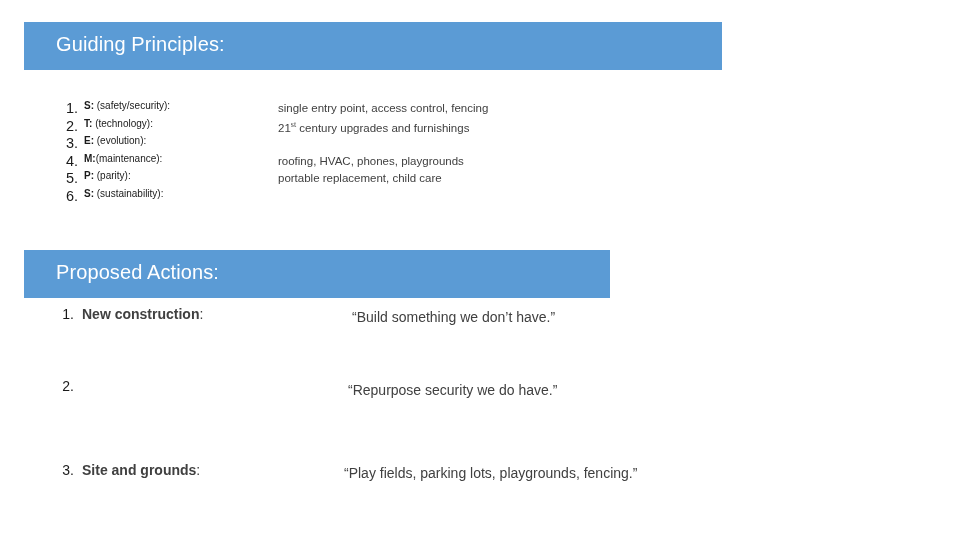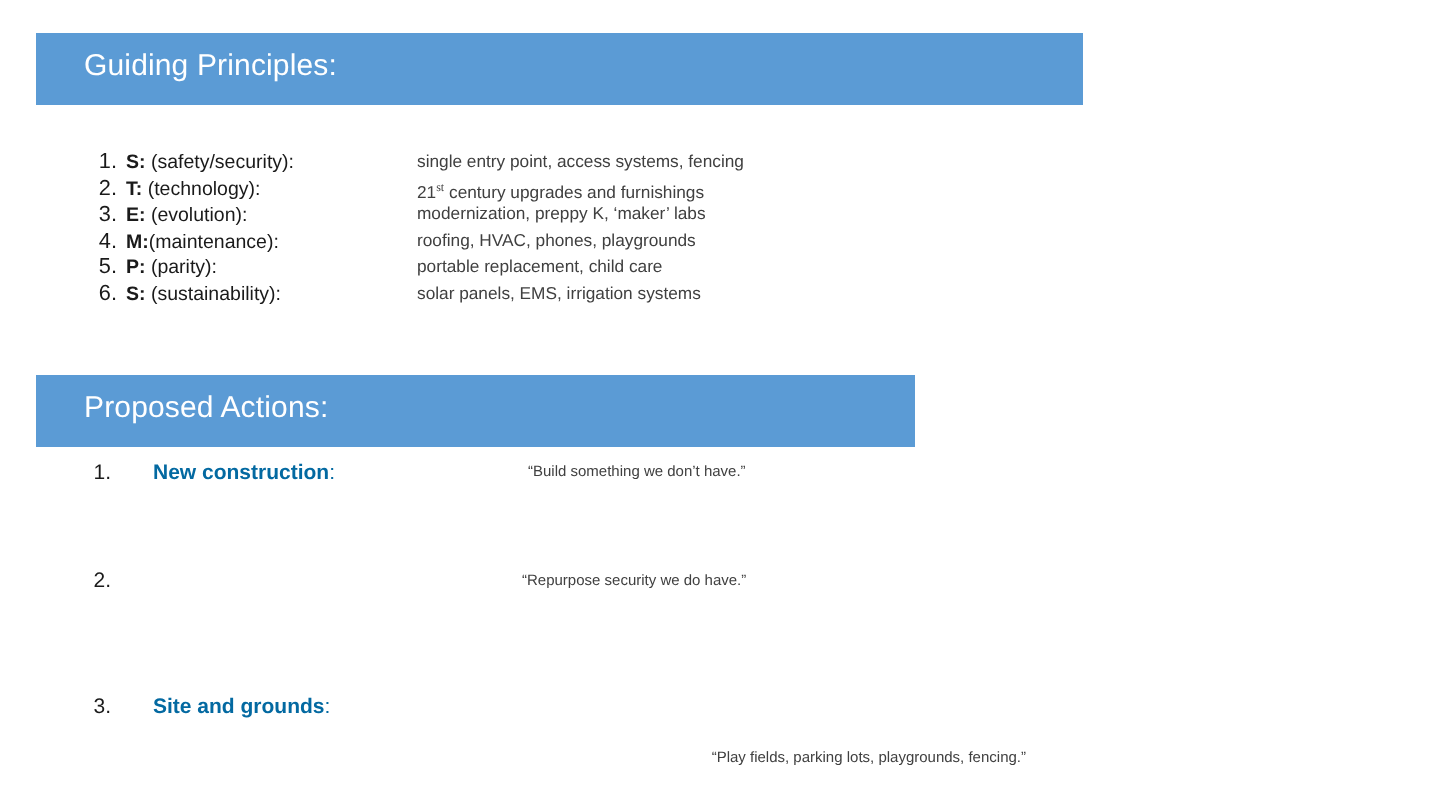--- a/index.html
+++ b/index.html
@@ -73,21 +73,21 @@
     position: absolute;
     left: 0; top: 0;
     width: 22px;
     text-align: right;
     font-size: 14.5px;
     color: #1a1a1a;
   }
   .pr-term {
     position: absolute;
     left: 28px; top: 0;
-    font-size: 13px;
+    font-size: 10px;
     color: #1a1a1a;
     white-space: nowrap;
   }
   .pr-term b {
     font-weight: bold;
   }
   .pr-desc {
     position: absolute;
     left: 222px; top: 2px;
     font-size: 11.5px;
@@ -111,88 +111,84 @@
     left: 0; top: 0;
     width: 18px;
     text-align: right;
     font-size: 14px;
     color: #1a1a1a;
   }
   .act-title {
     position: absolute;
     left: 26px; top: 0;
     font-size: 14px;
-    color: #0369a1;
+    color: #404040;
     white-space: nowrap;
-    margin-left: 20px;
   }
   .act-title b { font-weight: bold; }
   .act-quote {
     position: absolute;
-    font-size: 10px;
+    font-size: 14px;
     color: #404040;
-    text-align: right;
   }
 
   #act1 { height: 30px; }
   #act1 .act-quote { left: 296px; top: 3px; white-space: nowrap; }
   #act2 { height: 36px; }
   #act2 .act-quote { left: 292px; top: 4px; white-space: nowrap; }
   #act3 { height: 46px; }
-  #act3 .act-quote { left: 288px; top: 3px; width: 340px; line-height: 17px; margin-top: 32px; }
+  #act3 .act-quote { left: 288px; top: 3px; width: 340px; line-height: 17px; }
 
   .pos1 { top: 0; }
   .pos2 { top: 36px; }
   .pos3 { top: 78px; }
 </style>
 </head>
 <body>
 
 <div class="slide">
 
   <div class="banner" id="banner-guiding">
     <div class="banner-text">Guiding Principles:</div>
   </div>
 
   <div id="principles">
 
     <div class="pr-row">
       <span class="pr-num">1.</span>
       <span class="pr-term"><b>S:</b> <span>(safety/security):</span></span>
-      <span class="pr-desc">single entry point, access systems, fencing</span>
+      <span class="pr-desc">single entry point, access control, fencing</span>
     </div>
 
     <div class="pr-row">
       <span class="pr-num">2.</span>
       <span class="pr-term"><b>T:</b> <span>(technology):</span></span>
       <span class="pr-desc"><span>21</span><span class="sup">st</span><span> century upgrades and furnishings</span></span>
     </div>
 
     <div class="pr-row">
       <span class="pr-num">3.</span>
       <span class="pr-term"><b>E:</b> <span>(evolution):</span></span>
-      <span class="pr-desc">modernization, preppy K, ‘maker’ labs</span>
     </div>
 
     <div class="pr-row">
       <span class="pr-num">4.</span>
       <span class="pr-term"><b>M:</b><span>(maintenance):</span></span>
       <span class="pr-desc">roofing, HVAC, phones, playgrounds</span>
     </div>
 
     <div class="pr-row">
       <span class="pr-num">5.</span>
       <span class="pr-term"><b>P:</b> <span>(parity):</span></span>
       <span class="pr-desc">portable replacement, child care</span>
     </div>
 
     <div class="pr-row">
       <span class="pr-num">6.</span>
       <span class="pr-term"><b>S:</b> <span>(sustainability):</span></span>
-      <span class="pr-desc">solar panels, EMS, irrigation systems</span>
     </div>
 
   </div>
 
   <div class="banner" id="banner-proposed">
     <div class="banner-text">Proposed Actions:</div>
   </div>
 
   <div id="actions">
 

